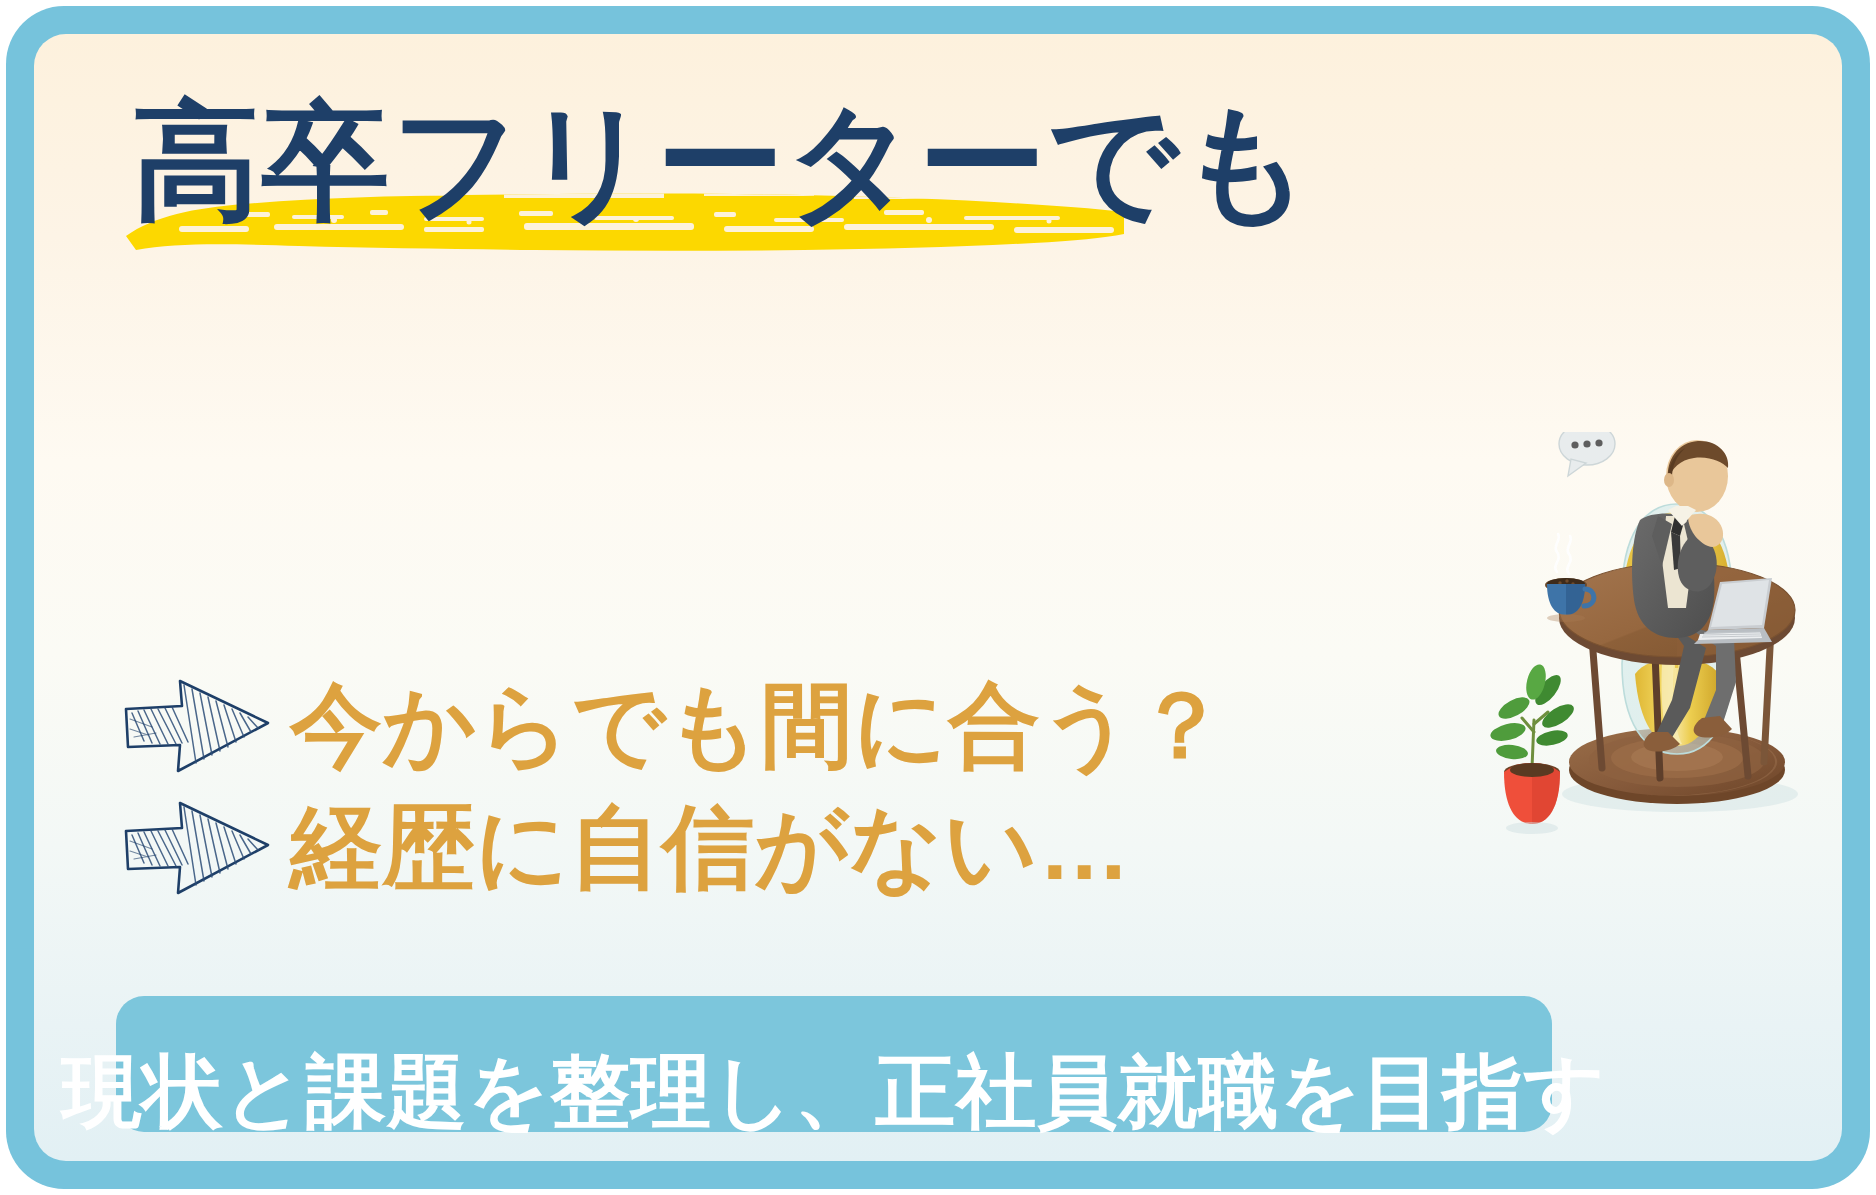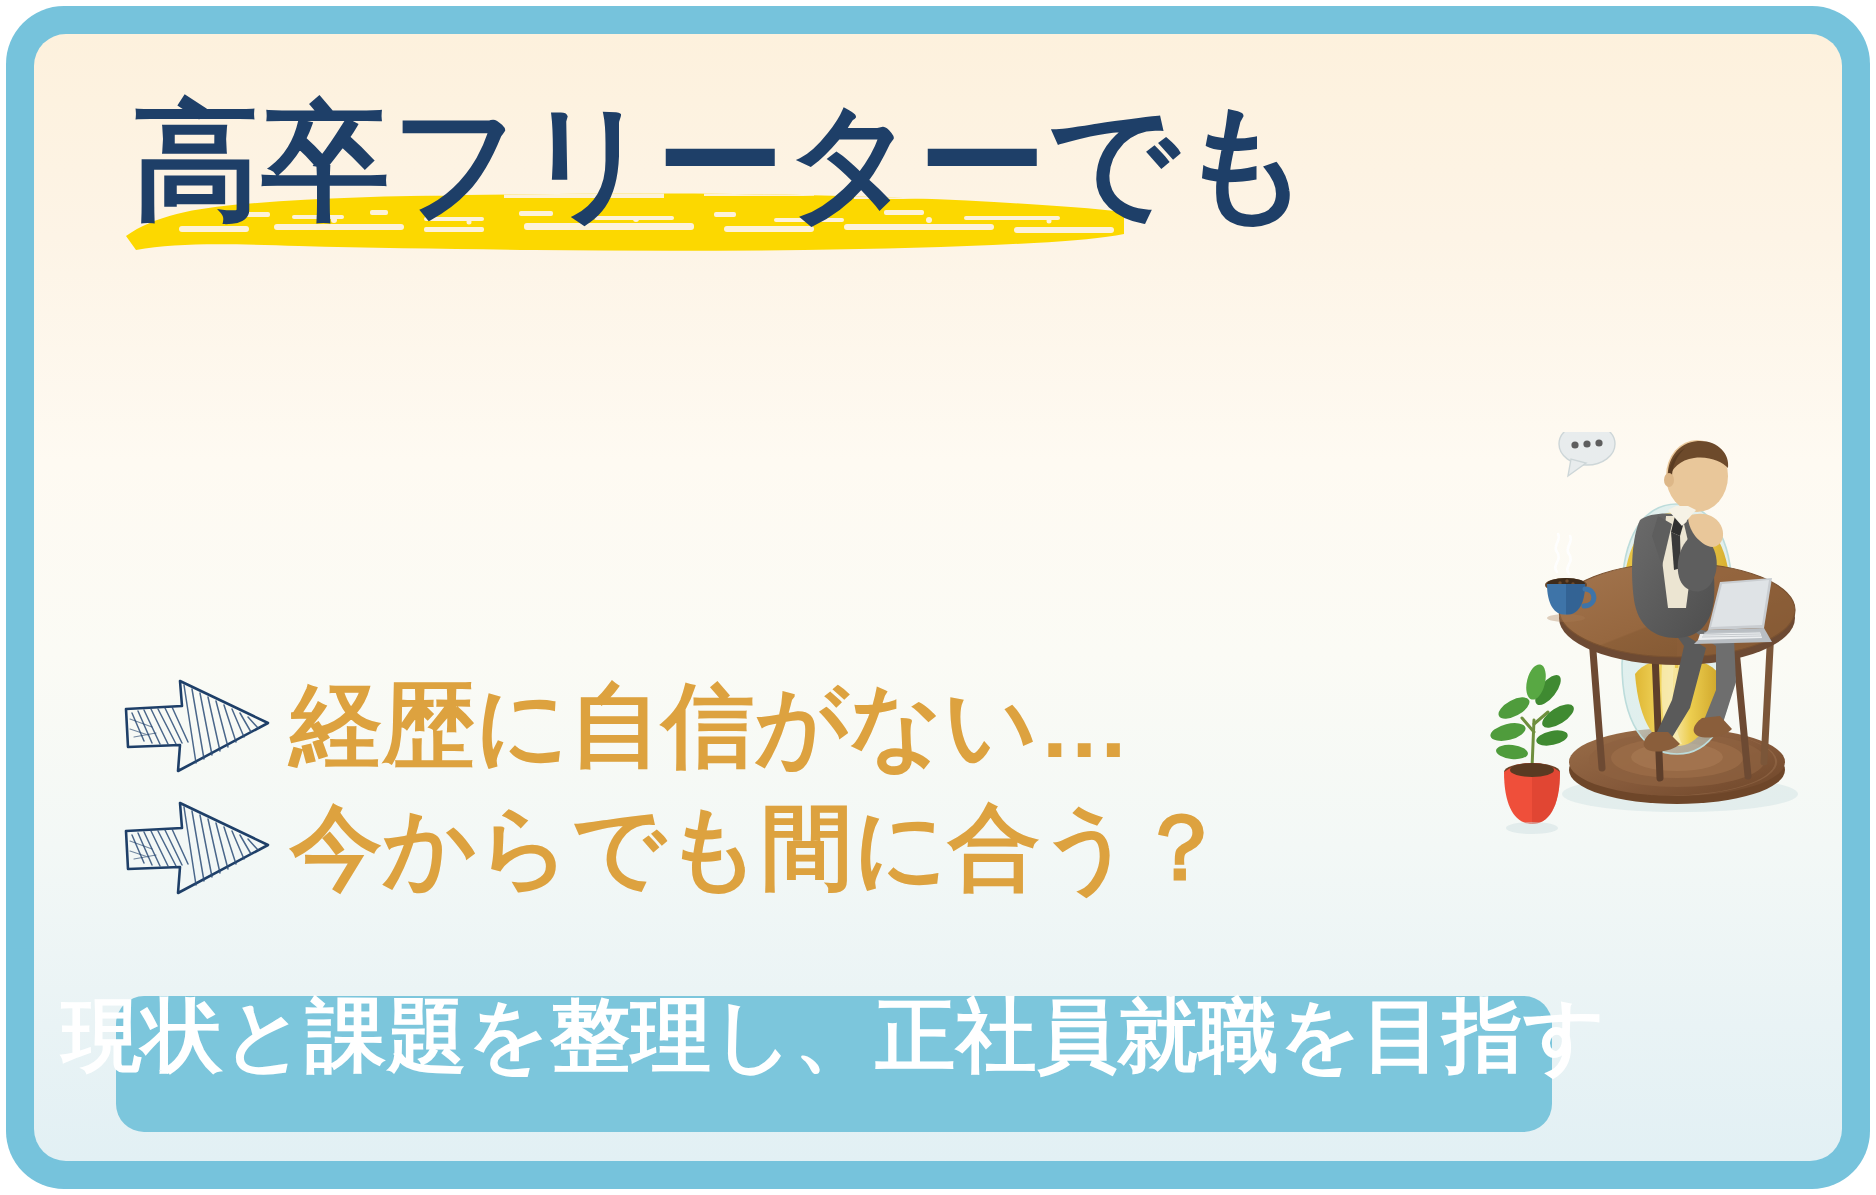--- a/index.html
+++ b/index.html
@@ -106,21 +106,21 @@
   
   .banner {
     position: absolute;
     left: 82px;
     top: 962px;
     width: 1436px;
     height: 136px;
     border-radius: 28px;
     background: #7cc6dc;
     display: flex;
-    align-items: flex-start;
+    align-items: flex-end;
     justify-content: center;
   }
   .banner-text {
     color: #ffffff;
     font-weight: 700;
     font-size: 80px;
     line-height: 1;
     letter-spacing: 0.01em;
     white-space: nowrap;
   }
@@ -226,21 +226,21 @@
             <path d="M110,34 L122,62"></path>
               <path d="M118,38 L129,57"></path>
               <path d="M126,42 L136,53"></path>
           </g>
           <g stroke="#1e3f68" stroke-width="1.2" opacity="0.6" stroke-linecap="round">
             <path d="M8,44 L30,52"></path>
               <path d="M8,54 L26,60"></path>
               <path d="M12,62 L34,58"></path>
           </g>
         </svg>
-        <div class="bullet-text">経歴に自信がない…</div>
+        <div class="bullet-text">今からでも間に合う？</div>
       </div>
 
       <div class="bullet-row">
         <svg class="bullet-arrow" viewBox="0 0 152 100">
           <g stroke="#1e3f68" stroke-width="2.6" fill="none" stroke-linejoin="round" stroke-linecap="round">
             <path d="M4,34 L60,31 L58,6 L146,48 L56,96 L58,70 L6,72 Z"></path>
           </g>
           <g stroke="#2d4e78" stroke-width="1.5" opacity="0.85" stroke-linecap="round">
             <path d="M10,38 L22,66"></path>
               <path d="M16,36 L30,68"></path>
@@ -258,21 +258,21 @@
             <path d="M110,34 L122,62"></path>
               <path d="M118,38 L129,57"></path>
               <path d="M126,42 L136,53"></path>
           </g>
           <g stroke="#1e3f68" stroke-width="1.2" opacity="0.6" stroke-linecap="round">
             <path d="M8,44 L30,52"></path>
               <path d="M8,54 L26,60"></path>
               <path d="M12,62 L34,58"></path>
           </g>
         </svg>
-        <div class="bullet-text">今からでも間に合う？</div>
+        <div class="bullet-text">経歴に自信がない…</div>
       </div>
     </div>
 
     <svg class="illustration" viewBox="0 0 400 420">
       <defs>
         <linearGradient id="sandTop" x1="0" y1="0" x2="1" y2="0">
           <stop offset="0%" stop-color="#e3bd3c"></stop>
           <stop offset="28%" stop-color="#f2d45c"></stop>
           <stop offset="46%" stop-color="#f6e59a"></stop>
           <stop offset="62%" stop-color="#efd055"></stop>

